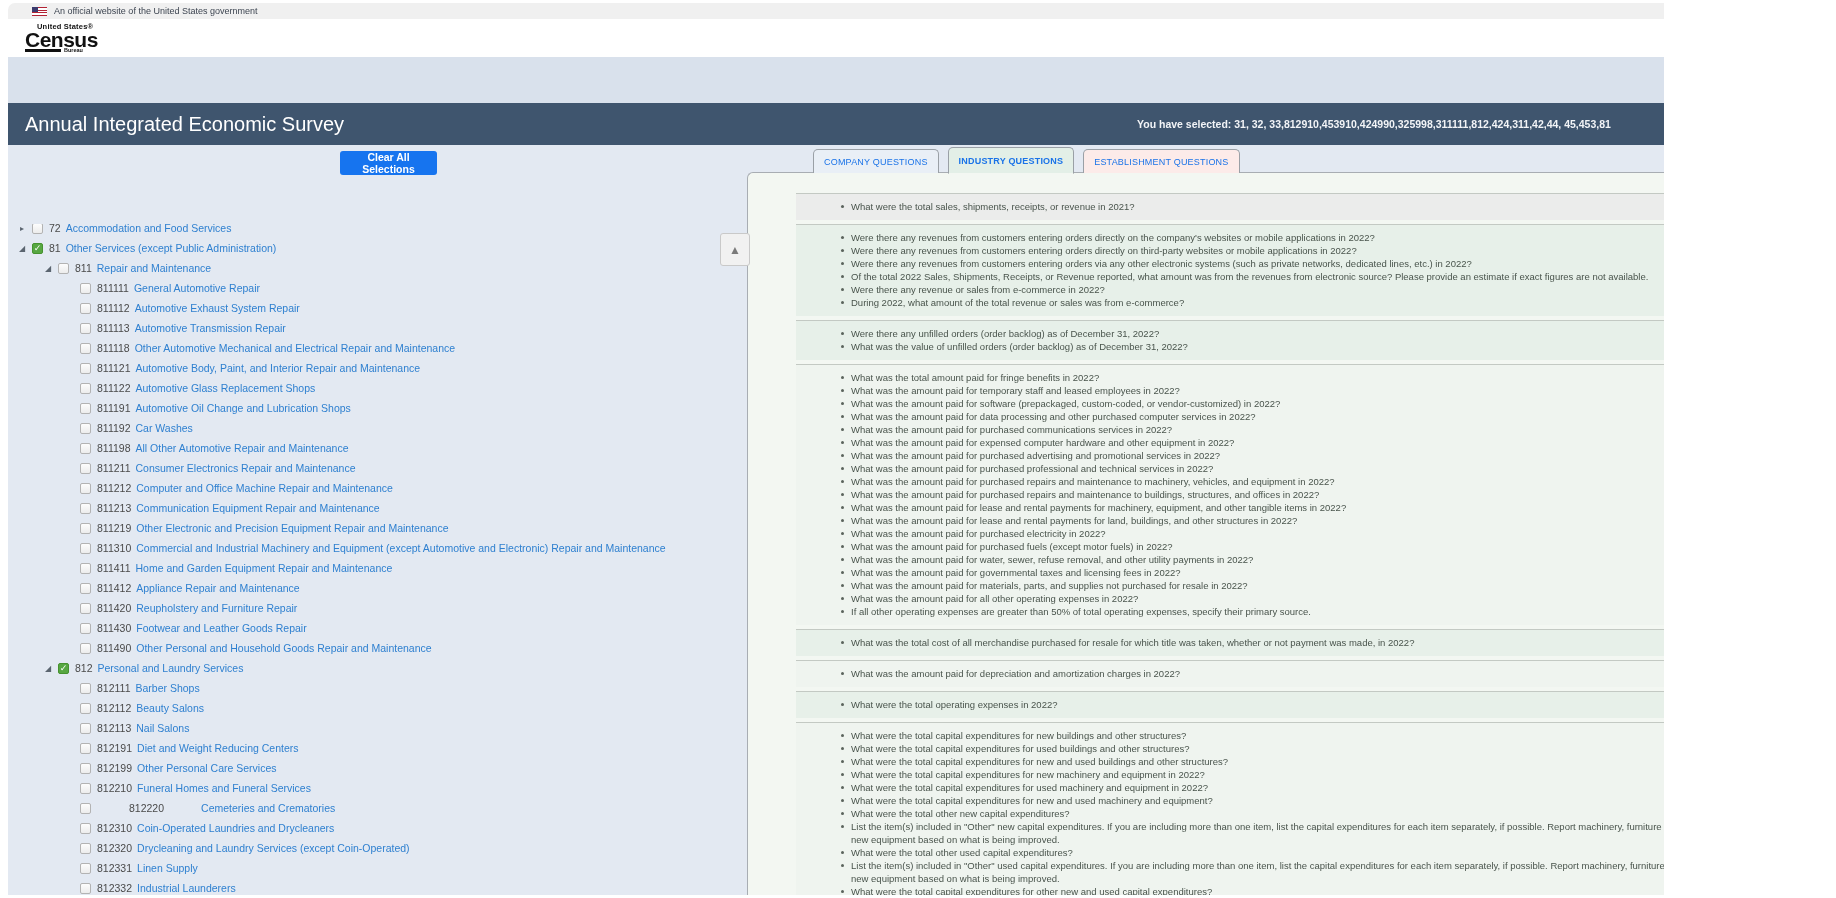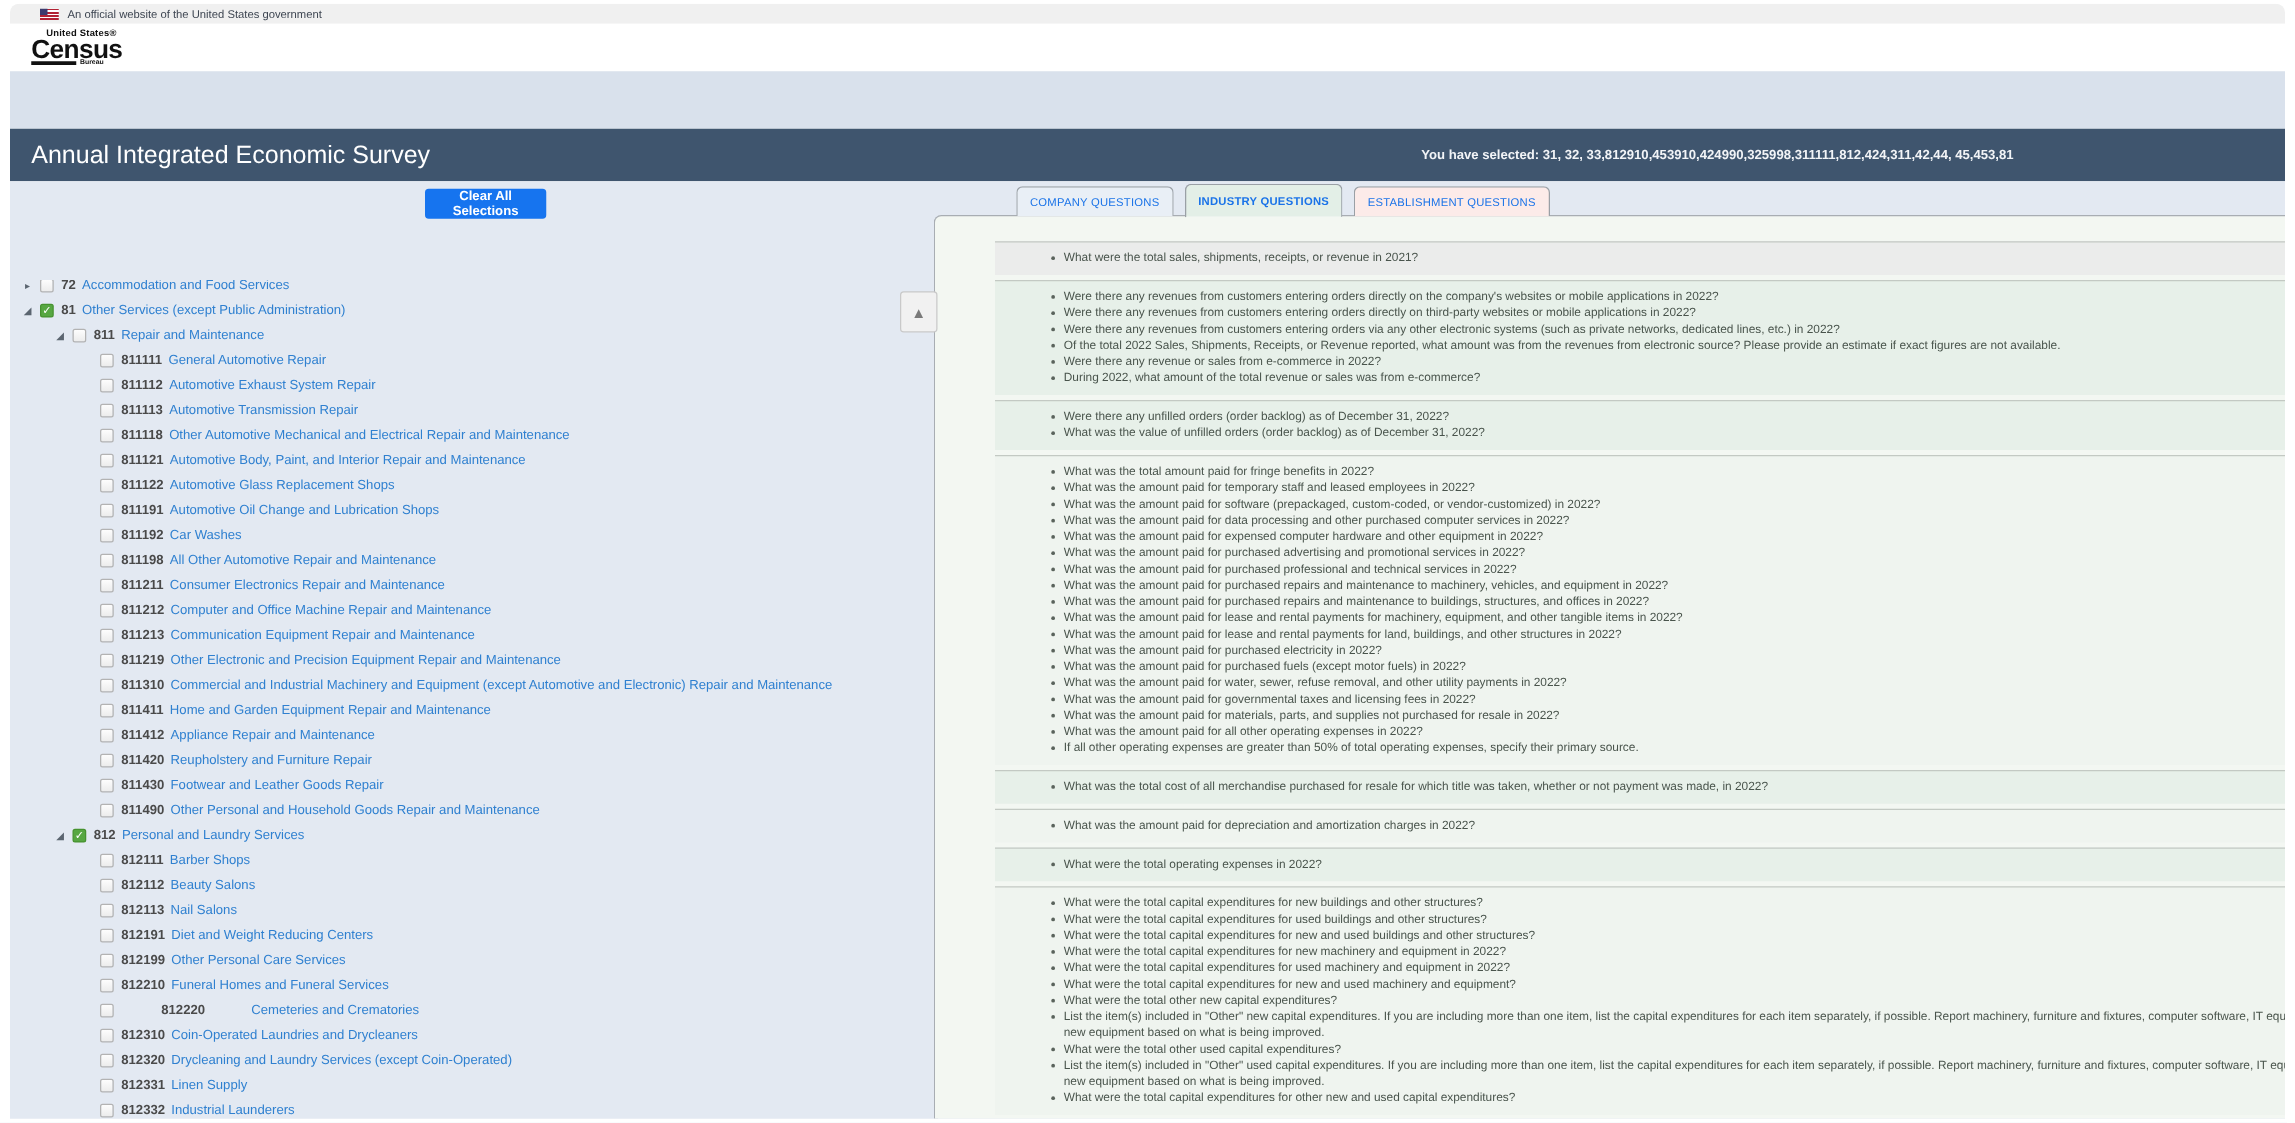--- a/index.html
+++ b/index.html
@@ -1,17 +1,17 @@
 <!DOCTYPE html>
 <html><head>
 <meta charset="utf-8">
 <style>
   * { margin:0; padding:0; box-sizing:border-box; }
   html,body { background:#fff; font-family:"Liberation Sans", sans-serif; }
-  .app { position:relative; width:1836px; height:898px; background:#fff; overflow:hidden; }
+  .app { position:relative; width:1664px; height:898px; background:#fff; overflow:hidden; }
   .inner { position:absolute; left:8px; top:3px; width:1820px; height:895px; overflow:hidden; border-radius:7px 7px 0 0; }
 
   
   .gov-banner { height:16px; background:#f0f0f0; display:flex; align-items:center; padding-left:24px; gap:7px; }
   .gov-banner .txt { font-size:9px; color:#3d4551; }
   .flag { position:relative; width:15px; height:9px; background:repeating-linear-gradient(180deg,#b22234 0 1.3px,#fff 1.3px 2.6px); flex:0 0 auto; }
   .flag i { position:absolute; left:0; top:0; width:6px; height:5px; background:#3c3b6e; }
 
   
   .logo-band { height:38px; background:#fff; display:flex; align-items:center; padding-left:17px; }
@@ -60,21 +60,21 @@
 
   
   .tree { position:absolute; left:0; top:79px; width:712px; bottom:0; overflow:hidden; }
   .tree-list { margin-top:-6px; }
   .trow { height:20px; display:flex; align-items:center; font-size:10.5px; white-space:nowrap; }
   .exp { flex:0 0 auto; width:12px; margin-right:4px; color:#5b6570; font-size:8px; text-align:center; cursor:pointer; }
   .cb { flex:0 0 auto; width:11px; height:11px; border:1px solid #b3b3b3; background:linear-gradient(#fdfdfd,#ececec);
     border-radius:2px; margin-right:6px; cursor:pointer; display:flex; align-items:center; justify-content:center;
     font-size:9px; color:#fff; line-height:1; }
   .cb.checked { background:#57a742; border-color:#46922f; }
-  .code { font-weight:bold; color:#4a4a4a; margin-right:5px; }
+  .code { font-weight:normal; color:#4a4a4a; margin-right:5px; }
   .lbl { color:#2f80d0; text-decoration:none; cursor:pointer; }
 </style>
 </head>
 <body>
 
 <div class="app">
   <div class="inner">
 
     <div class="gov-banner">
       <span class="flag">
@@ -167,20 +167,24 @@
               <div class="qrow">
                 <span class="dot"></span>
                 <span class="qtext">What was the amount paid for software (prepackaged, custom-coded, or vendor-customized) in 2022?</span>
               </div>
               <div class="qrow">
                 <span class="dot"></span>
                 <span class="qtext">What was the amount paid for data processing and other purchased computer services in 2022?</span>
               </div>
               <div class="qrow">
                 <span class="dot"></span>
+                <span class="qtext">What was the amount paid for purchased communications services in 2022?</span>
+              </div>
+              <div class="qrow">
+                <span class="dot"></span>
                 <span class="qtext">What was the amount paid for expensed computer hardware and other equipment in 2022?</span>
               </div>
               <div class="qrow">
                 <span class="dot"></span>
                 <span class="qtext">What was the amount paid for purchased advertising and promotional services in 2022?</span>
               </div>
               <div class="qrow">
                 <span class="dot"></span>
                 <span class="qtext">What was the amount paid for purchased professional and technical services in 2022?</span>
               </div>

